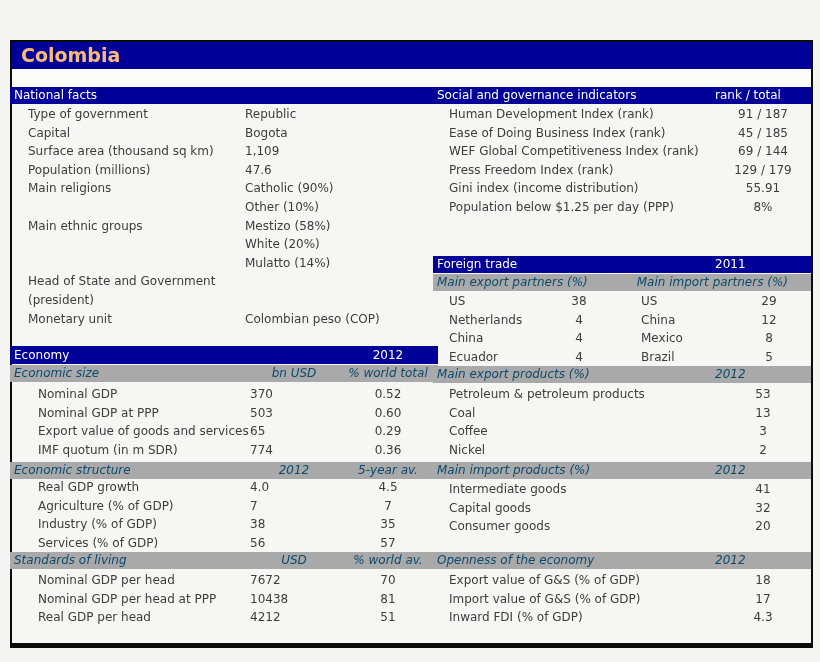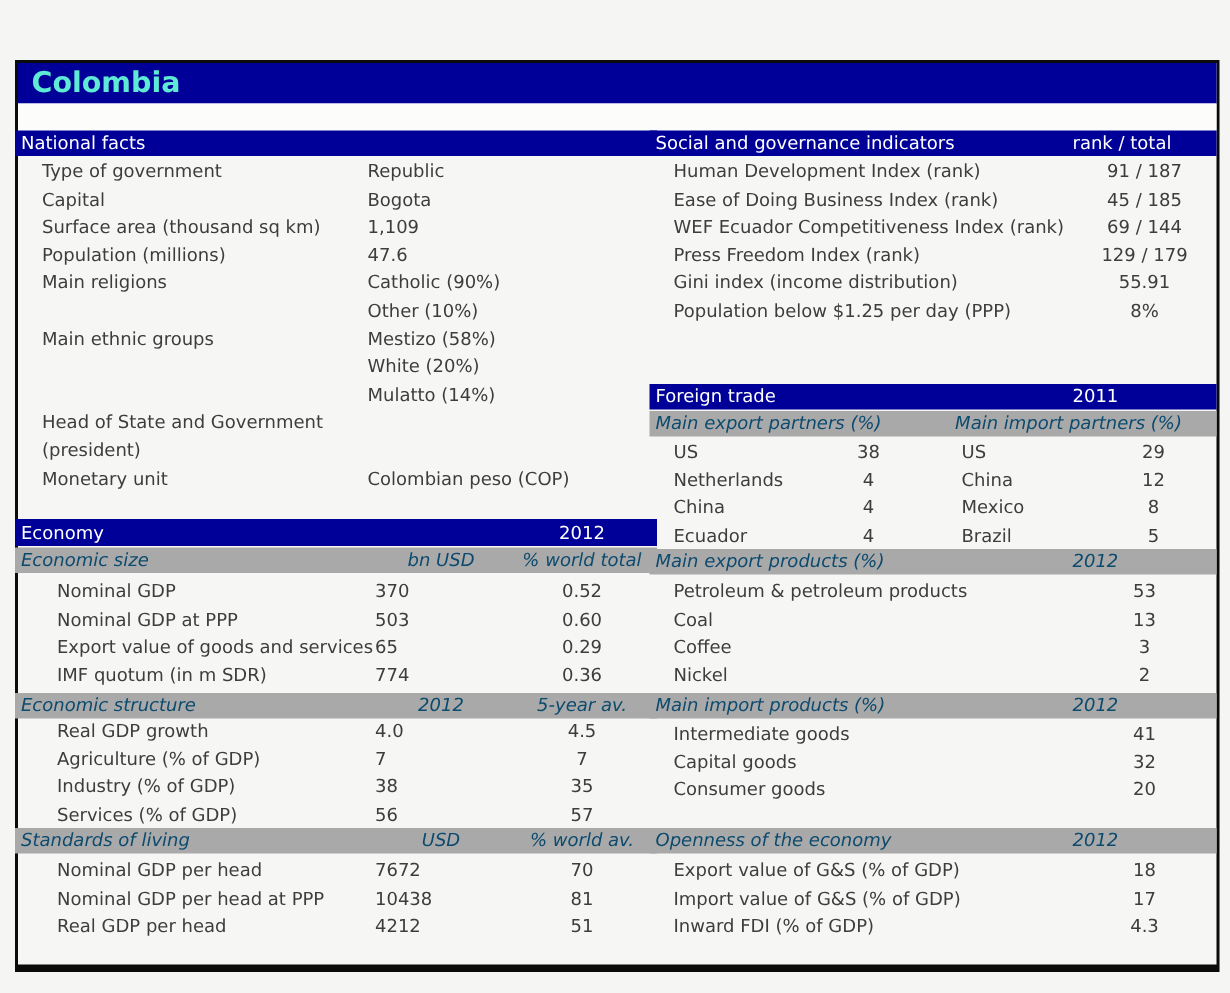--- a/index.html
+++ b/index.html
@@ -3,21 +3,21 @@
 <meta charset="utf-8">
 <style>
   html,body{margin:0;padding:0;}
   .canvas{position:relative;width:820px;height:662px;background:#f5f5f4;
     font-family:"DejaVu Sans","Liberation Sans",sans-serif;color:#3d3d3d;
     font-size:12px;overflow:hidden;}
   .frame{position:absolute;left:10px;top:40px;width:803px;height:608px;
     box-sizing:border-box;border:2px solid #0b0b0b;border-bottom-width:5px;
     background:#f6f6f5;}
   .titlebar{position:absolute;left:12px;top:42px;width:799px;height:27px;
-    background:#000099;color:#5eead4;font-weight:bold;font-size:19px;
+    background:#000099;color:#fdba74;font-weight:bold;font-size:19px;
     line-height:27px;padding-left:9px;box-sizing:border-box;}
   .gapstrip{position:absolute;left:12px;top:69px;width:799px;height:18px;background:#fcfcfb;}
 
   .Lx{left:10px;width:428px;}
   .Rx{left:433px;width:378px;}
 
   .bar{position:absolute;height:17px;background:#000099;color:#fff;line-height:17px;
     display:flex;box-sizing:border-box;}
   .bar.tall{height:18px;line-height:18px;}
   .band{position:absolute;height:17px;background:#a9a9a9;color:#0c4a6e;font-style:italic;
@@ -204,21 +204,21 @@
 
   <div class="row kv">
       <span class="lbl">Human Development Index (rank)</span>
       <span class="val">91 / 187</span>
     </div>
       <div class="row kv">
       <span class="lbl">Ease of Doing Business Index (rank)</span>
       <span class="val">45 / 185</span>
     </div>
       <div class="row kv">
-      <span class="lbl">WEF Ecuador Competitiveness Index (rank)</span>
+      <span class="lbl">WEF Global Competitiveness Index (rank)</span>
       <span class="val">69 / 144</span>
     </div>
       <div class="row kv">
       <span class="lbl">Press Freedom Index (rank)</span>
       <span class="val">129 / 179</span>
     </div>
       <div class="row kv">
       <span class="lbl">Gini index (income distribution)</span>
       <span class="val">55.91</span>
     </div>

